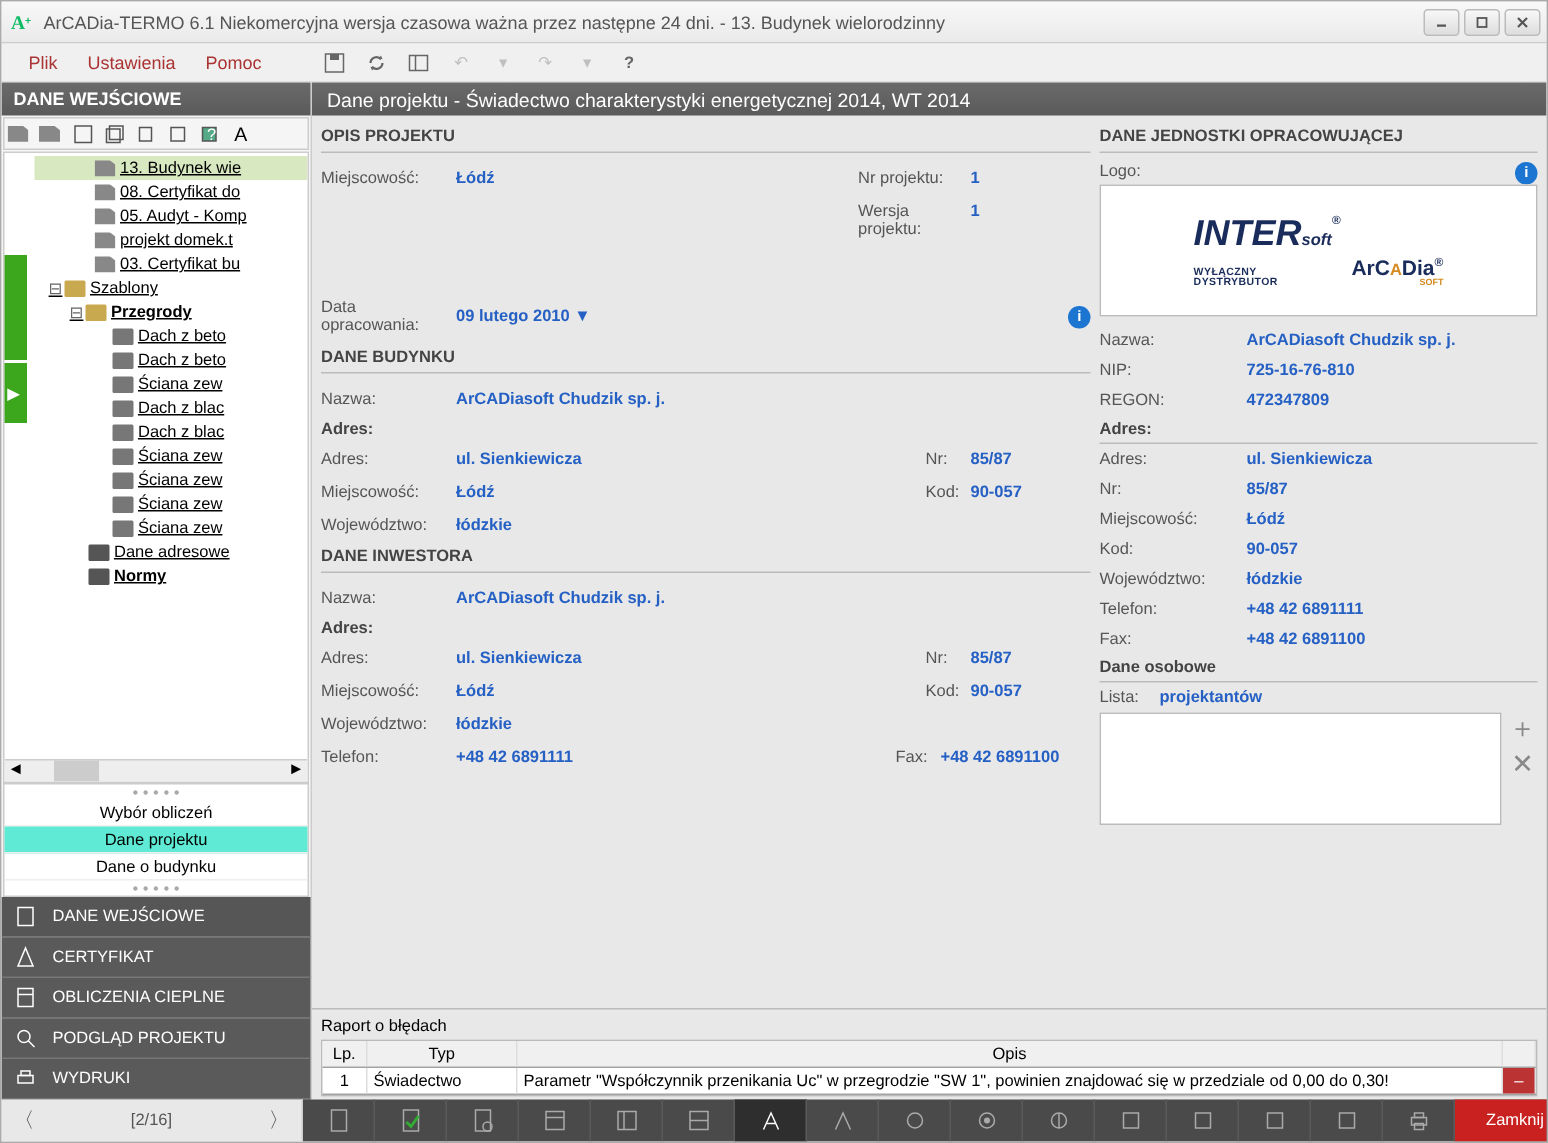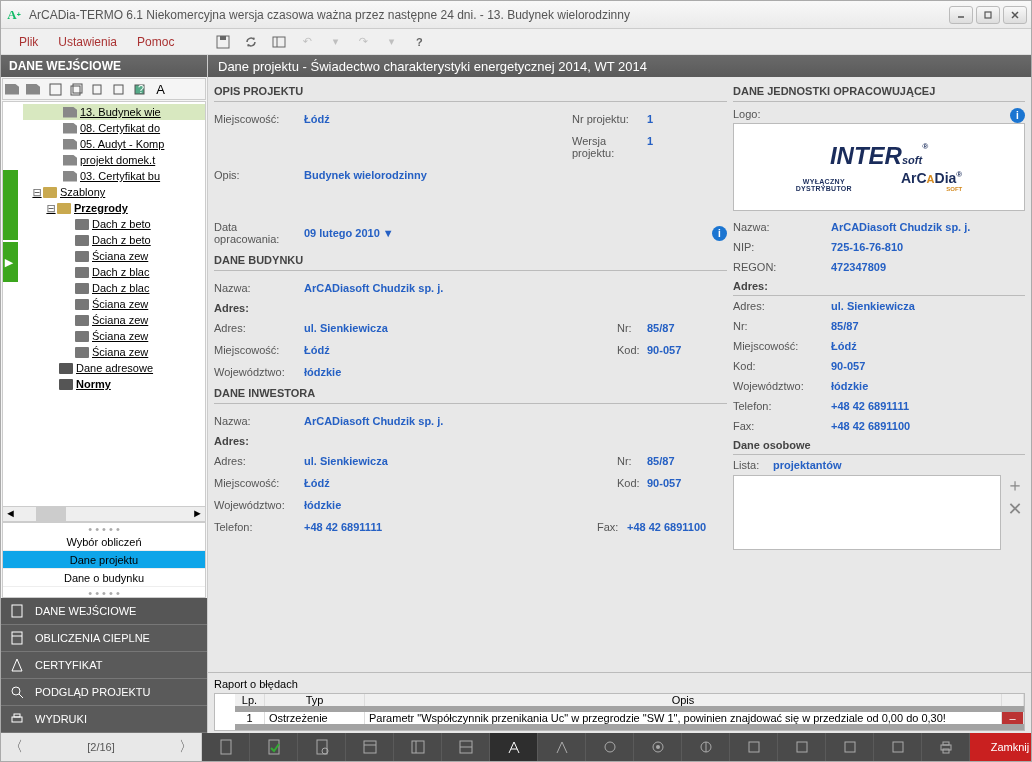--- a/index.html
+++ b/index.html
@@ -33,21 +33,21 @@
 .tree-arrow { position:absolute; left:-3px; top:140px; width:18px; height:40px; background:#3ca61d; display:flex; align-items:center; justify-content:center; color:#fff; }
 .tree-inner { padding: 2px 0; text-decoration: underline; }
 .tnode { display: flex; align-items: center; height: 16px; cursor: pointer; white-space: nowrap; }
 .tnode.sel { background: #d8e8c0; }
 .toggle { width:12px; text-align:center; color:#666; }
 .tree-scroll { position:absolute; bottom:0; left:0; right:0; height:15px; background:#eee; border-top:1px solid #ccc; display:flex; }
 .tree-scroll .thumb { width:30px; background:#ccc; margin-left:18px; }
 
 .navlist { background: #fff; border: 1px solid #ccc; margin: 0 1px; }
 .navitem { height: 18px; display: flex; align-items: center; justify-content: center; cursor: pointer; border-bottom: 1px solid #eee; }
-.navitem.active { background: #0ea5e9; }
+.navitem.active { background: #5eead4; }
 .navdots { text-align:center; color:#aaa; height:10px; }
 
 .btmnav { margin-top: 0; }
 .btn-row { height: 27px; background: #5a5a5a; color: #fff; display: flex; align-items: center; padding-left: 6px; border-bottom: 1px solid #777; cursor: pointer; }
 .btn-row.active { background: #565656; }
 .btn-row .icon { width: 20px; height: 20px; margin-right: 8px; display:flex; align-items:center; justify-content:center; }
 
 
 .rightpane { flex: 1; display: flex; flex-direction: column; background: #e8e8e8; }
 .rheader { height: 22px; background: linear-gradient(#6a6a6a,#5a5a5a); color: #fff; font-size: 13px; display: flex; align-items: center; padding: 0 10px; text-align: right; }
@@ -73,21 +73,21 @@
 .crow .cl { width:98px; color:#555; }
 .crow .cv { color:#2560c4; font-weight:bold; cursor:pointer; }
 
 .listbox { border:1px solid #bbb; background:#fff; height:75px; flex:1; margin-right:4px; }
 .listbtns { display:flex; flex-direction:column; gap:4px; }
 .listbtn { width:20px; height:20px; color:#888; display:flex;align-items:center;justify-content:center; font-size:18px; cursor:pointer; }
 
 .report { border-top:1px solid #bbb; padding: 2px 6px; }
 .report-title { padding:3px 0; }
 .report-table { border:1px solid #bbb; background:#fff; }
-.rtrow { display:flex; height:18px; border-bottom:6px solid #a3a3a3;margin-left:20px; }
+.rtrow { display:flex; height:18px; border-bottom:1px solid #a3a3a3; }
 .rtrow.hdr { background:#f0f0f0; }
 .rtcell { border-right:1px solid #ddd; padding:1px 4px; display:flex; align-items:center; }
 .rtcell.lp { width:30px; justify-content:center; }
 .rtcell.typ { width:100px; }
 .rtcell.opis { flex:1; }
 .rtcell.opis.h { justify-content:center; }
 .rtcell.del { width:22px; background:#b33; color:#fff; justify-content:center; cursor:pointer; }
 
 .rtrow .rtcell.del-empty { width:22px; }
 
@@ -98,21 +98,21 @@
 .fb.green { color:#7d5; }
 .fb.print { margin-left:auto; }
 .close-btn { width:80px; height:28px; background:#c92020; color:#fff; display:flex; align-items:center; justify-content:center; cursor:pointer; }
 .pager { display:flex; align-items:center; color:#555; background:#e8e8e8; height:28px; }
 .pg-arrow { width:30px; text-align:center; cursor:pointer; font-size:14px; }
 .pg-num { width:140px; text-align:center; }
 
 .ficon { width: 14px; height: 11px; background: #888; clip-path: polygon(0 0, 70% 0, 100% 30%, 100% 100%, 0 100%); margin-right:3px; }
 .folder { width: 14px; height: 11px; background: #c9a94f; border-radius: 1px; margin-right:3px; }
 
-.logo-text { text-align:center; }
+.logo-text { text-align:left; }
 .logo-main { font-size:24px; font-weight:bold; font-style:italic; color:#1a2c5b; }
 .logo-main .soft { color:#1a2c5b; }
 .logo-sub { font-size:7px; color:#1a2c5b; font-weight:bold; letter-spacing:0.3px; }
 .logo-arc { font-size:14px; font-weight:bold; color:#1a2c5b;margin-left:39px; }
 .logo-arc .a { color:#d48a1f; }
 .logo-arc .soft { font-size:6px; color:#d48a1f; }
 .logo-r { font-size:8px; vertical-align:top; }
 </style>
 </head>
 <body>
@@ -311,33 +311,33 @@
           <span class="icon">
             <svg width="16" height="16" viewBox="0 0 16 16">
               <rect x="3" y="2" width="10" height="12" fill="none" stroke="#fff"></rect>
             </svg>
           </span>
           <span>DANE WEJŚCIOWE</span>
         </div>
       <div class="btn-row">
           <span class="icon">
             <svg width="16" height="16" viewBox="0 0 16 16">
+              <path d="M3 14 L8 2 L13 14 Z" fill="none" stroke="#fff"></path>
+            </svg>
+          </span>
+          <span>CERTYFIKAT</span>
+        </div>
+      <div class="btn-row">
+          <span class="icon">
+            <svg width="16" height="16" viewBox="0 0 16 16">
               <rect x="3" y="2" width="10" height="12" fill="none" stroke="#fff"></rect>
               <line x1="3" y1="6" x2="13" y2="6" stroke="#fff"></line>
             </svg>
           </span>
           <span>OBLICZENIA CIEPLNE</span>
-        </div>
-      <div class="btn-row">
-          <span class="icon">
-            <svg width="16" height="16" viewBox="0 0 16 16">
-              <path d="M3 14 L8 2 L13 14 Z" fill="none" stroke="#fff"></path>
-            </svg>
-          </span>
-          <span>CERTYFIKAT</span>
         </div>
       <div class="btn-row">
           <span class="icon">
             <svg width="16" height="16" viewBox="0 0 16 16">
               <circle cx="7" cy="7" r="4" fill="none" stroke="#fff"></circle>
               <line x1="10" y1="10" x2="14" y2="14" stroke="#fff"></line>
             </svg>
           </span>
           <span>PODGLĄD PROJEKTU</span>
         </div>
@@ -368,24 +368,20 @@
           </div>
         </div>
         <div class="formrow">
           <span class="lbl"></span>
             <span></span>
           <div class="r">
             <span class="lbl2">Wersja projektu:</span>
             <span class="val2">1</span>
           </div>
         </div>
-        <div class="formrow">
-          <span class="lbl">Opis:</span>
-          <span class="val">Budynek wielorodzinny</span>
-        </div>
         <div class="formrow" style="margin-top:30px">
           <span class="lbl" style="line-height:12px">Data opracowania:</span>
           <span class="val">09  lutego 2010  ▼</span>
           <div class="r">
               <div class="info-ico">i</div>
             </div>
         </div>
 
         <div class="section-hdr">DANE BUDYNKU</div>
         <div class="formrow">
@@ -525,21 +521,21 @@
       <div class="report-title">Raport o błędach</div>
       <div class="report-table">
         <div class="rtrow hdr">
           <div class="rtcell lp">Lp.</div>
           <div class="rtcell typ" style="justify-content:center">Typ</div>
           <div class="rtcell opis h">Opis</div>
           <div class="rtcell del-empty"></div>
         </div>
         <div class="rtrow">
           <div class="rtcell lp">1</div>
-          <div class="rtcell typ">Ostrzeżenie</div>
+          <div class="rtcell typ">Świadectwo</div>
           <div class="rtcell opis">Parametr "Współczynnik przenikania Uc" w przegrodzie "SW 1", powinien znajdować się w przedziale od 0,00 do 0,30!</div>
           <div class="rtcell del">–</div>
         </div>
       </div>
     </div>
   </div>
 </div>
 
 <div style="display:flex">
   <div class="pager" style="width:207px;border-right:1px solid #ccc">

